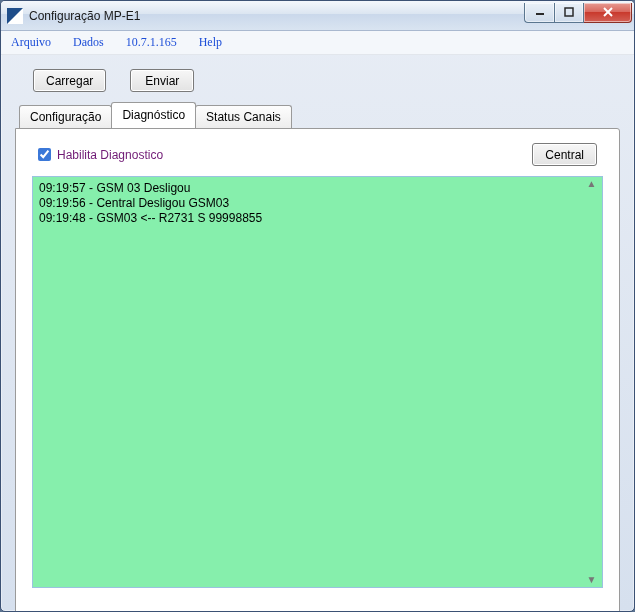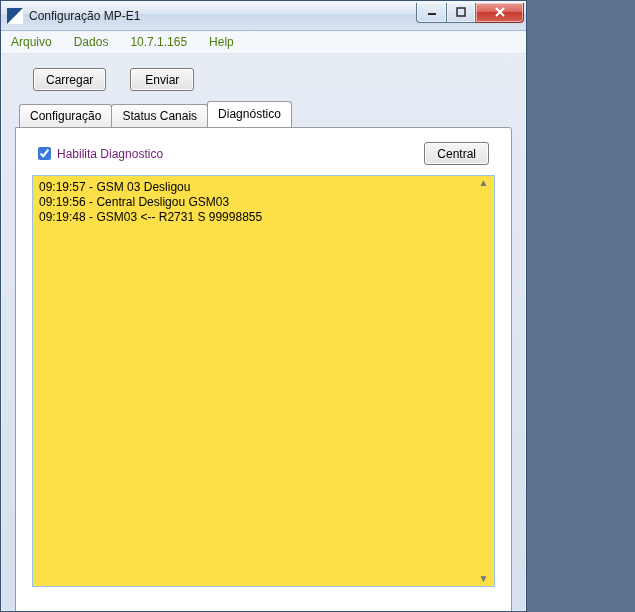--- a/index.html
+++ b/index.html
@@ -7,25 +7,25 @@
     margin: 0;
     background: #5a7290;
     font-family: "Segoe UI", Tahoma, sans-serif;
     font-size: 12px;
     color: #000;
     width: 635px;
     height: 612px;
     overflow: hidden;
   }
   .window {
-    width: 527px;
+    width: 635px;
     height: 612px;
     background: linear-gradient(to bottom, #e8edf5 0%, #d6e0ee 100%);
     border: 1px solid #3b5174;
-    border-radius: 0;
+    border-radius: 5px;
     box-shadow: inset 0 0 0 1px rgba(255,255,255,0.4);
     position: relative;
     overflow: hidden;
   }
   
   .titlebar {
     height: 30px;
     background: linear-gradient(to bottom, #f3f7fc 0%, #dbe5f1 45%, #cad8eb 46%, #d9e4f1 100%);
     display: flex;
     align-items: center;
@@ -60,21 +60,21 @@
   }
   .win-btn svg { display:block; }
   
   .menubar {
     background:#f4f7fb;
     padding: 4px 10px;
     display:flex;
     gap:22px;
     border-bottom:1px solid #e2e6ec;
   }
-  .menu-item { color:#4d7c0f; cursor:default; }
+  .menu-item { color:#1d4ed8; cursor:default;font-family:Liberation Serif, serif; }
   
   .client {
     padding: 6px 14px 14px 14px;
   }
   .toolbar {
     display:flex; gap:24px;
     padding: 8px 0 12px 18px;
   }
   .btn {
     min-width:64px;
@@ -128,21 +128,21 @@
   .row { display:flex; align-items:center; }
   .row.top { justify-content:space-between; margin:0 6px 10px 6px; }
   .chk-wrap { display:flex; align-items:center; gap:6px; }
   input[type=checkbox] {
     width:13px; height:13px; margin:0;
     accent-color:#3b78d8;
   }
   .chk-wrap label { color:#701a75; }
   .logbox {
     border:1px solid #9bc2e0;
-    background:#fde047;
+    background:#86efac;
     height:412px;
     position:relative;
     padding:4px 20px 4px 6px;
   }
   .log-line { white-space:pre; color:#000; line-height:15px; }
   .scroll-dummy {
     position:absolute;
     right:2px; top:2px; bottom:2px;
     width:17px;
     display:flex;
@@ -195,22 +195,22 @@
 
   <div class="client">
 
     <div class="toolbar">
       <button class="btn">Carregar</button>
       <button class="btn">Enviar</button>
     </div>
 
     <div class="tabstrip">
       <div class="tab">Configuração</div>
+      <div class="tab active">Diagnóstico</div>
       <div class="tab">Status Canais</div>
-      <div class="tab active">Diagnóstico</div>
     </div>
 
     <div class="tab-panel">
       <div class="row top">
         <div class="chk-wrap">
           <input type="checkbox" id="chk" checked="" style="">
           <label for="chk">Habilita Diagnostico</label>
         </div>
         <button class="btn">Central</button>
       </div>

